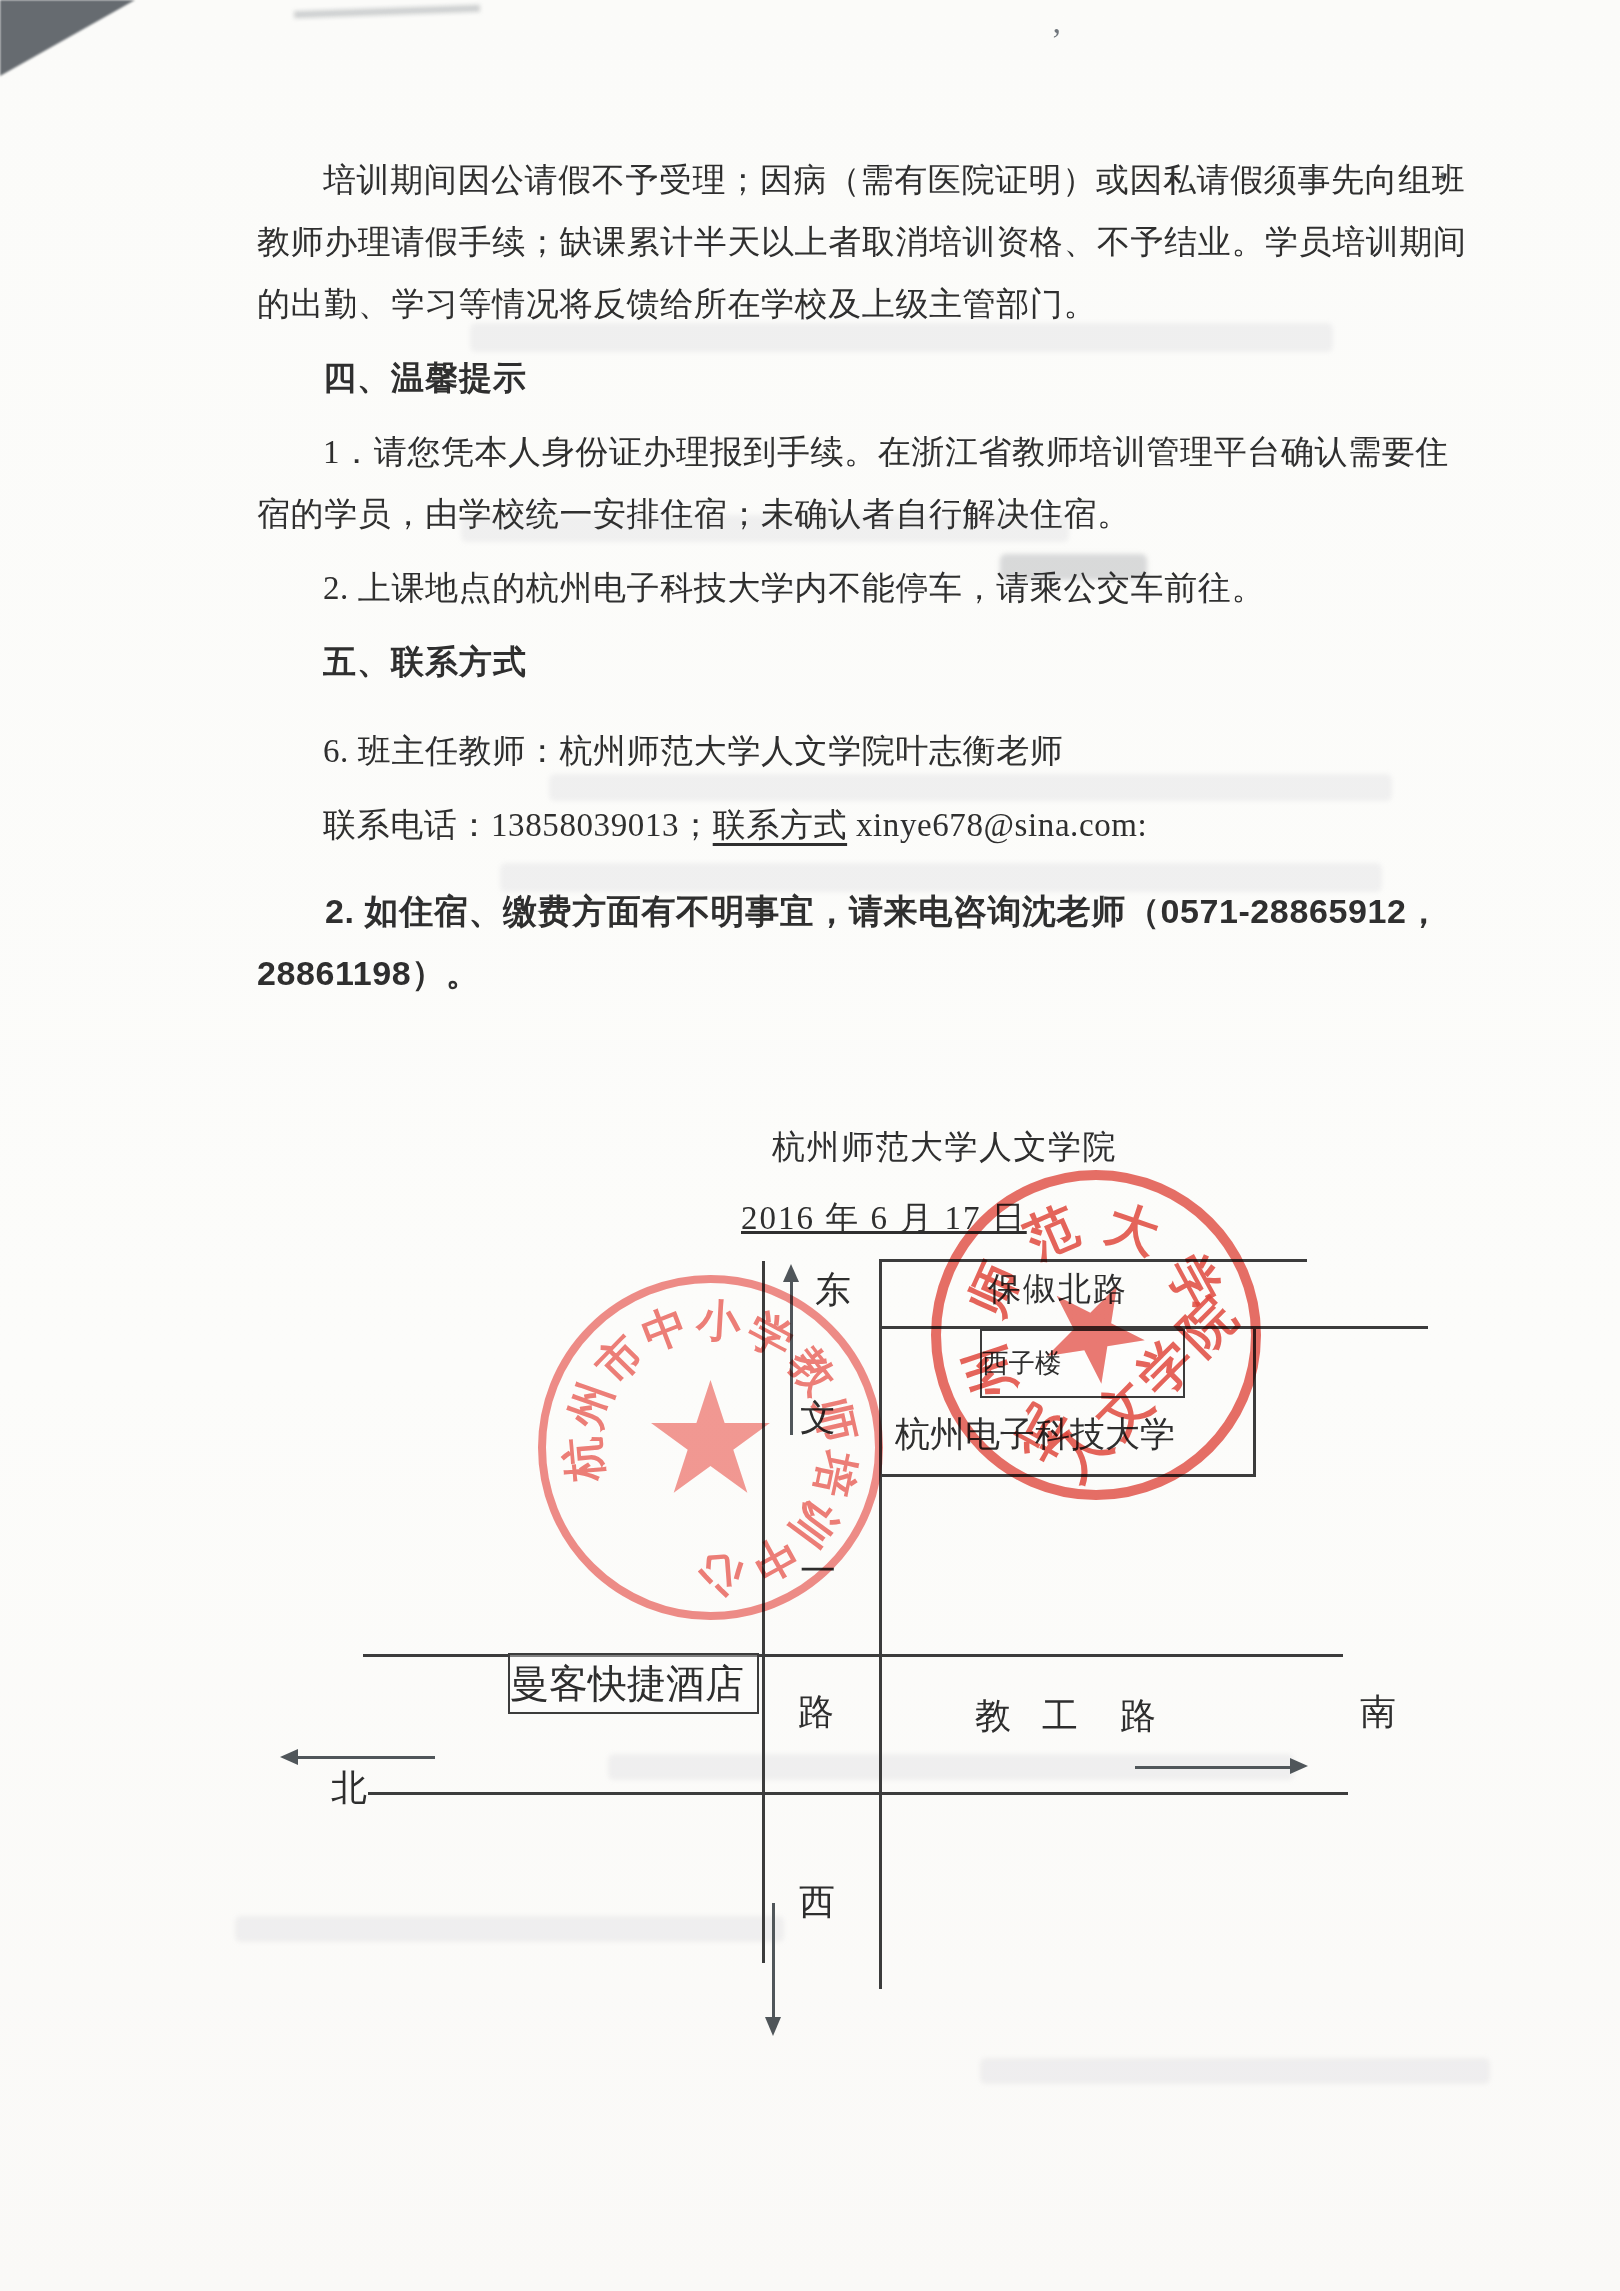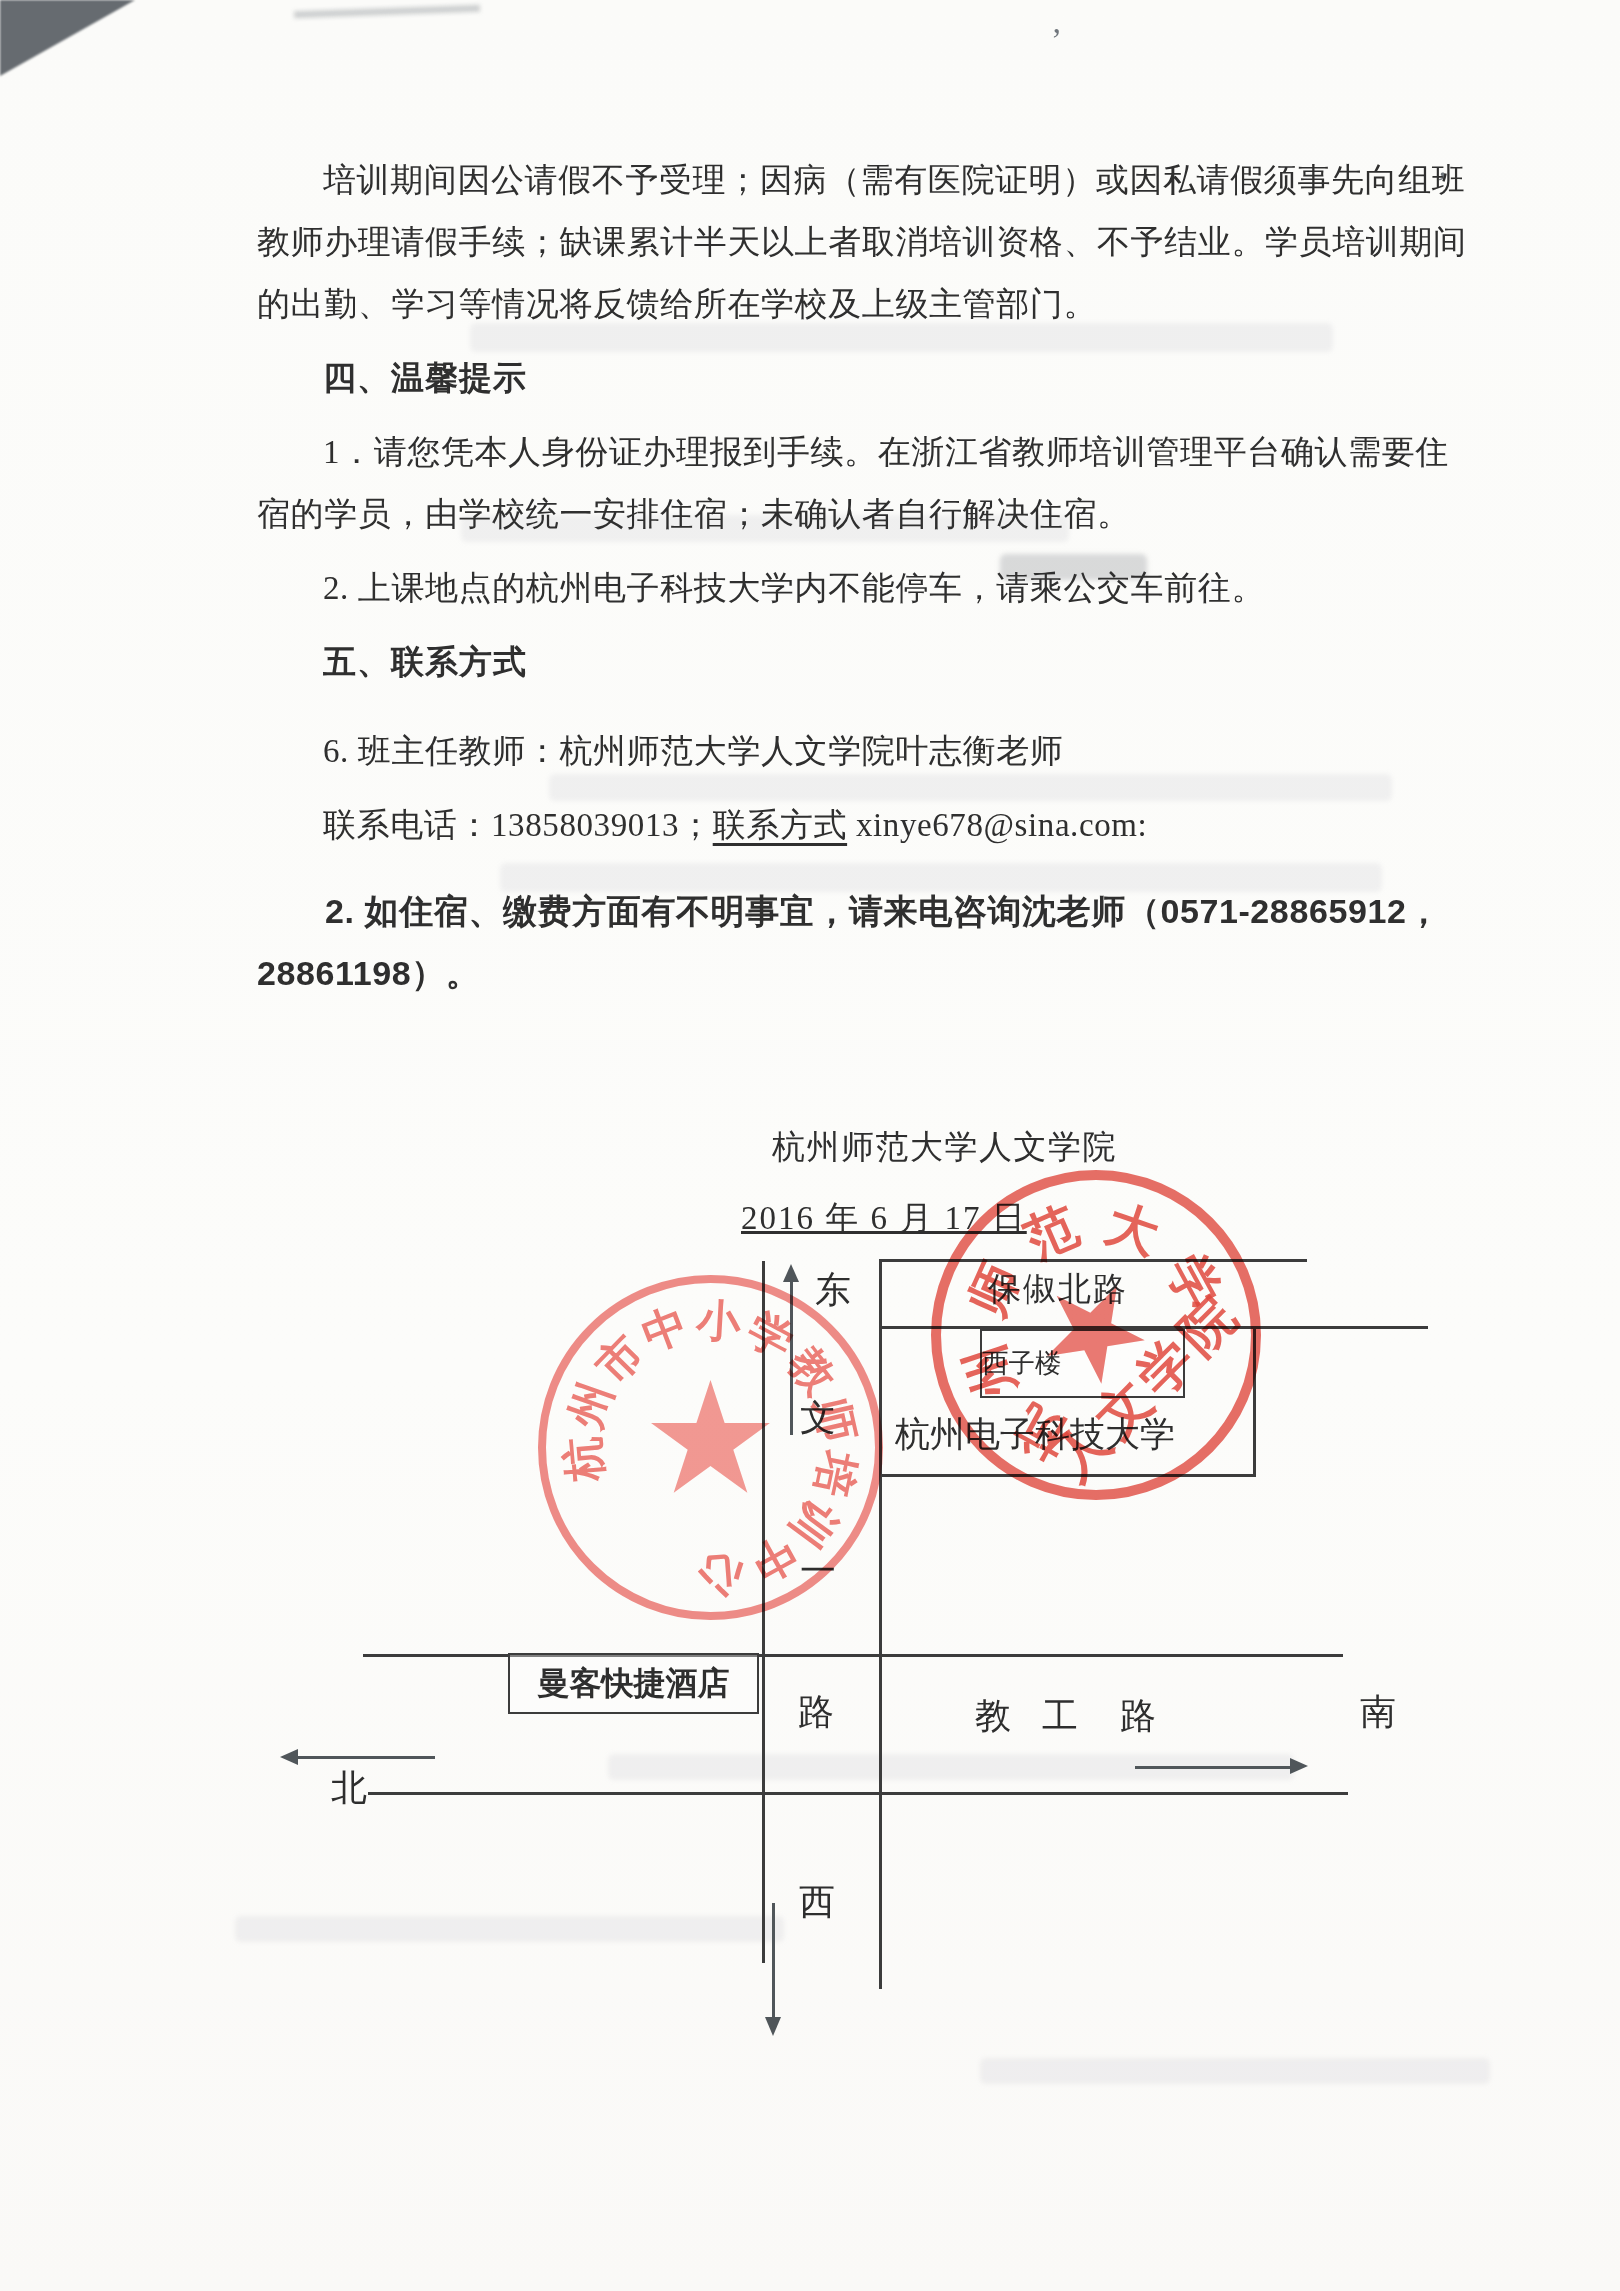--- a/index.html
+++ b/index.html
@@ -108,21 +108,21 @@
   <div class="mlabel" style="left:1120px;top:1692px;">路</div>
   <div class="mlabel" style="left:1360px;top:1688px;">南</div>
 
   <div class="mline" style="left:296px;top:1756px;width:139px;height:2.9px;background:var(--arrow_gray);"></div>
   <div class="tri" style="left:280px;top:1749px;border-top:8.8px solid transparent;border-bottom:8.8px solid transparent;border-right:18.6px solid var(--arrow_gray);"></div>
   <div class="mlabel" style="left:331px;top:1764px;">北</div>
   <div class="mline" style="left:1135px;top:1766px;width:157px;height:2.9px;background:var(--arrow_gray);"></div>
   <div class="tri" style="left:1290px;top:1758px;border-top:8.8px solid transparent;border-bottom:8.8px solid transparent;border-left:18.6px solid var(--arrow_gray);"></div>
 
   <div class="mbox" style="left:508px;top:1653px;width:247px;height:57px;">
-    <div class="mlabel-sm" style="position:static;font-size:32px;text-align:center;line-height:57px;font-weight:bold;">曼客快捷酒店</div>
+    <div class="mlabel-sm" style="position:static;font-size:39px;text-align:left;line-height:57px;">曼客快捷酒店</div>
   </div>
 
   <div class="mline" style="left:879px;top:1259px;width:428px;height:2.9px;"></div>
   <div class="mline" style="left:879px;top:1326px;width:549px;height:2.9px;"></div>
   <div class="mlabel" style="left:988px;top:1267px;font-size:33px;letter-spacing:2px;">保俶北路</div>
   <div class="mbox" style="left:980px;top:1329px;width:201px;height:65px;">
     <div class="mlabel-sm" style="position:static;text-align:left;line-height:65px;">西子楼</div>
   </div>
   <div class="mline" style="left:1253px;top:1329px;width:2.9px;height:148px;"></div>
   <div class="mline" style="left:879px;top:1474px;width:376px;height:2.9px;"></div>

